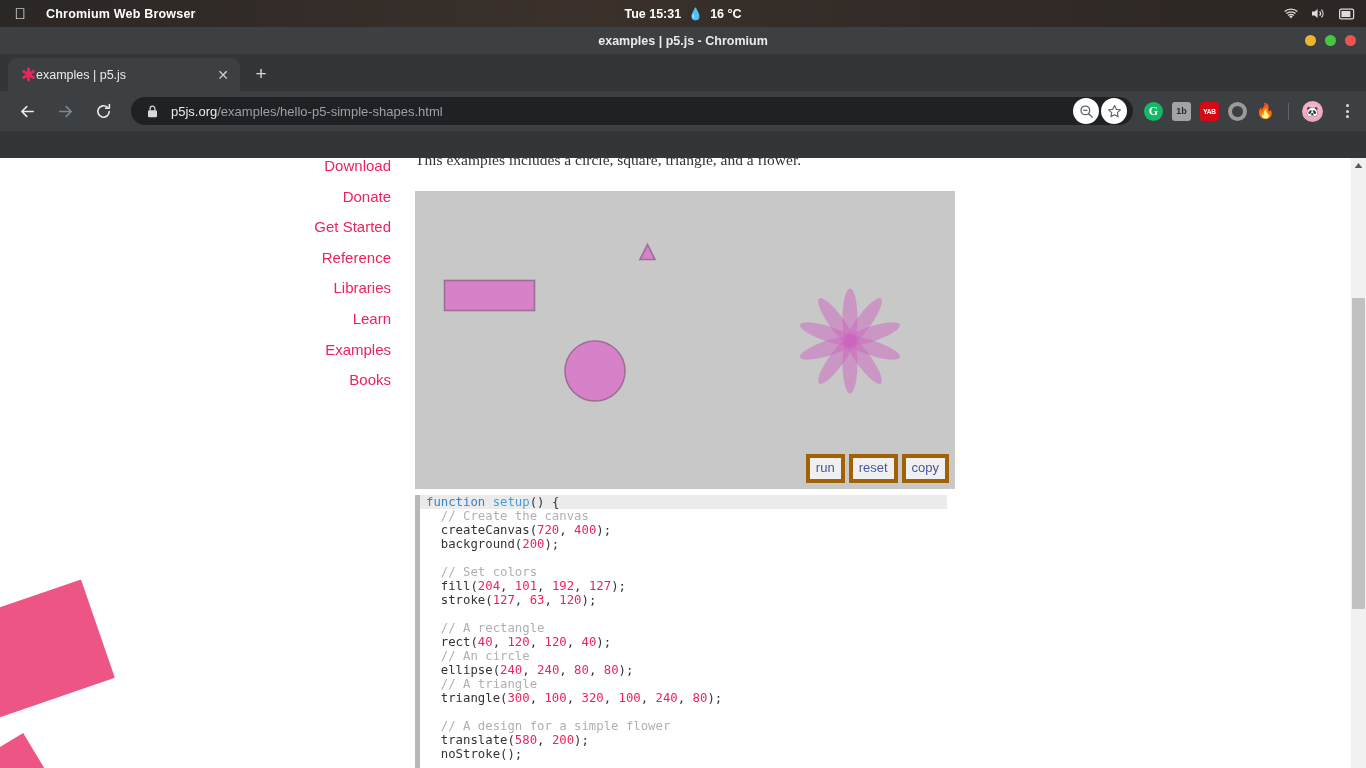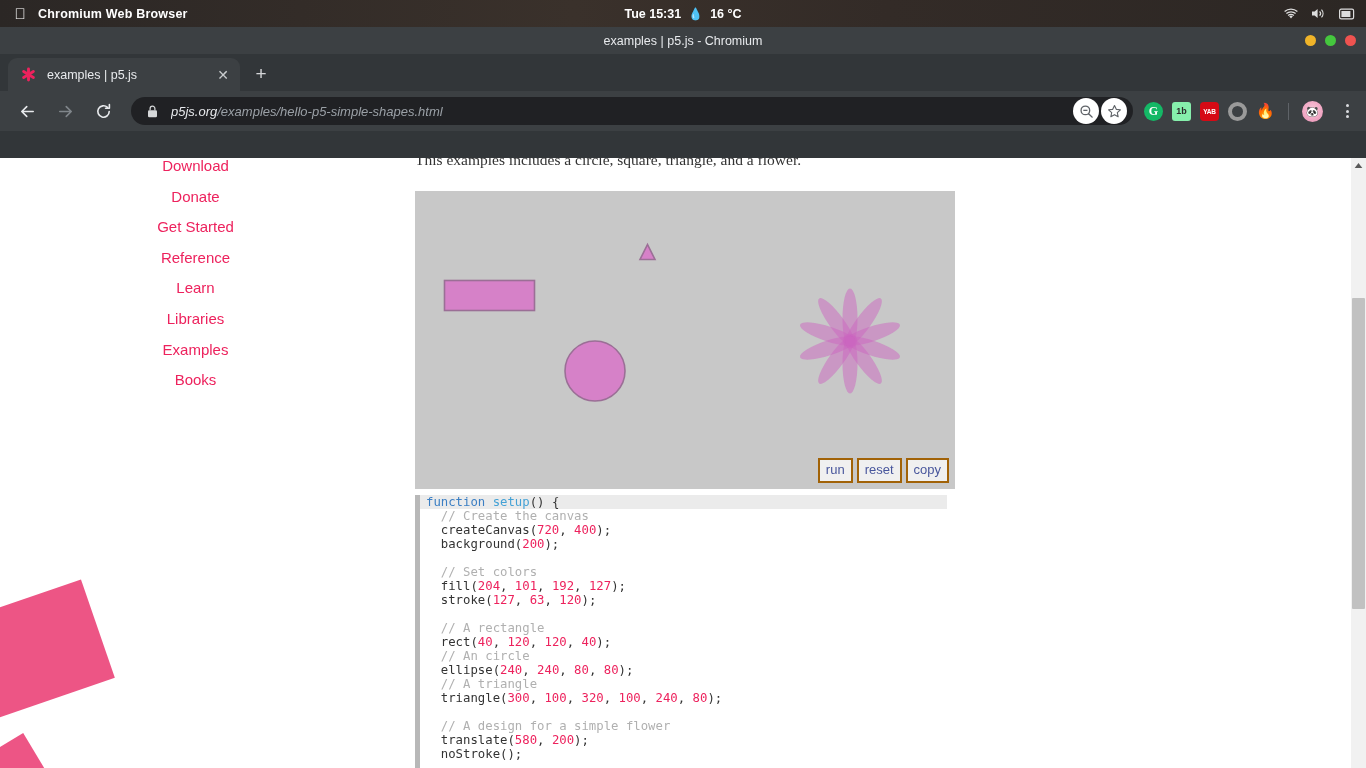--- a/index.html
+++ b/index.html
@@ -10,21 +10,21 @@
     position:relative;
   }
 
   
   #os-topbar{
     position:absolute; left:0; top:0; width:1366px; height:27px;
     background:linear-gradient(90deg,#2b2725 0%,#332c28 22%,#3a312b 42%,#332b27 65%,#2c2724 100%);
     display:flex; align-items:center; color:#ffffff; font-size:12.5px; font-weight:bold;
   }
   #os-topbar .apple-logo{ margin-left:12px; width:16px; text-align:center; font-size:15px; line-height:1; }
-  #os-topbar .app-name{ margin-left:10px; letter-spacing:.2px; }
+  #os-topbar .app-name{ margin-left:18px; letter-spacing:.2px; }
   .topbar-center{
     position:absolute; left:0; right:0; top:0; height:27px;
     display:flex; align-items:center; justify-content:center; gap:7px; pointer-events:none;
   }
   .topbar-center span{ pointer-events:auto; }
   .weather-ico{ font-size:12px; }
   .topbar-right{
     position:absolute; right:10px; top:0; height:27px; display:flex; align-items:center; gap:11px;
   }
   .topbar-right svg{ display:block; }
@@ -32,60 +32,60 @@
   
   #browser{
     position:absolute; left:0; top:27px; width:1366px; height:741px;
     background:#323639;
   }
   
   #titlebar{
     position:relative; height:27px; background:#3c4043;
     display:flex; align-items:center; justify-content:center;
   }
-  #titlebar .wtitle{ color:#e8eaed; font-size:12.5px; font-weight:normal; }
+  #titlebar .wtitle{ color:#e8eaed; font-size:12.5px; font-weight:bold; }
   .wbtns{ position:absolute; right:10px; top:0; height:27px; display:flex; align-items:center; gap:9px; }
   .wbtn{ width:11px; height:11px; border-radius:50%; }
   .wbtn.min{ background:#f0b429; }
   .wbtn.max{ background:#45c73e; }
   .wbtn.close{ background:#ef5350; }
 
   
   #tabstrip{ height:37px; background:#323639; position:relative; display:flex; align-items:flex-end; padding-left:8px; }
   .tab{
     display:flex; align-items:center; height:33px; width:232px;
     background:#3c4043; border-radius:9px 9px 0 0; padding:0 8px 0 12px; position:relative;
   }
   .tab .favicon{ width:16px; height:16px; display:flex; align-items:center; justify-content:center; flex:0 0 auto; }
   .tab .tabtitle{
-    color:#e8eaed; font-size:12.5px; margin-left:11px; flex:1 1 auto;
+    color:#e8eaed; font-size:12.5px; flex:1 1 auto;
     white-space:nowrap; overflow:hidden; text-overflow:ellipsis;
   }
   .tab .tabclose{ color:#c9ccce; font-size:14px; width:18px; height:18px; display:flex;align-items:center;justify-content:center; }
   .newtab{ width:30px; height:30px; margin-left:6px; margin-bottom:2px; display:flex; align-items:center; justify-content:center; color:#d4d6d8; font-size:19px; }
 
   
   #toolbar{ height:40px; background:#3c4043; display:flex; align-items:center; padding:0 8px; }
   .navbtn{ width:30px; height:30px; display:flex; align-items:center; justify-content:center; margin:0 4px; }
   .navbtn svg{ display:block; }
   #omnibox{
     flex:1 1 auto; height:28px; background:#202124; border-radius:14px;
-    display:flex; align-items:center; padding:0 6px 0 14px; margin:0 7px 0 9px; min-width:0;font-style:italic;
+    display:flex; align-items:center; padding:0 6px 0 14px; margin:0 7px 0 9px; min-width:0;
   }
   .lock-ico{ width:14px; display:flex; align-items:center; justify-content:center; flex:0 0 auto; }
   #urltext{ color:#9aa0a6; font-size:13px; margin-left:12px; white-space:nowrap; overflow:hidden; }
   #urltext .host{ color:#e8eaed; }
   .omni-right{ margin-left:auto; display:flex; align-items:center; gap:2px; }
   .omni-ico{ width:26px;height:26px; display:flex;align-items:center;justify-content:center; border-radius:50%; }
   .omni-ico.active-pill{ background:#ffffff; }
   .ext-bar{ display:flex; align-items:center; gap:9px; padding-left:4px; }
   .ext{ width:19px; height:19px; display:flex; align-items:center; justify-content:center;
         font-size:8.5px; font-weight:bold; color:#fff; }
   .ext.g{ background:#14b866; border-radius:50%; font-size:12px; font-family:"Liberation Serif",serif; }
-  .ext.onebee{ background:#86efac; border-radius:3px; font-size:9px; color:#2b2b2b; }
+  .ext.onebee{ background:#a3a3a3; border-radius:3px; font-size:9px; color:#2b2b2b; }
   .ext.yab{ background:#d60a15; border-radius:4px; font-size:6.5px; letter-spacing:-0.2px; }
   .ext.ring{ border:4px solid #9a9a9a; border-radius:50%; background:transparent; }
   .ext.flame{ font-size:15px; }
   .ext-sep{ width:1px; height:17px; background:#5f6368; margin:0 4px; }
   .avatar{
     width:21px;height:21px;border-radius:50%;
     background:radial-gradient(circle at 50% 42%, #f7c7d8 0%, #f0a8c4 58%, #e58bb0 100%);
     display:flex;align-items:center;justify-content:center;font-size:10px;
   }
   .kebab{ width:22px; display:flex; flex-direction:column; align-items:center; gap:2.5px; margin-left:4px; }
@@ -101,38 +101,38 @@
   .deco.d1{ left:-48px; top:443px; width:150px; height:104px; transform:rotate(-19deg); }
   .deco.d2{ left:-56px; top:597px; width:118px; height:118px; transform:rotate(-31deg); }
 
   
   #sidebar{
     position:absolute; left:0; top:0; width:391px; height:637px;
     text-align:right; padding-right:0px; z-index:3;
   }
   .navlink{
     display:block; color:#ed225d; font-size:15px; line-height:1;
-    padding:0; margin:0; text-align:center; white-space:nowrap;
+    padding:0; margin:0; text-align:right; white-space:nowrap;
   }
   .nav-group-1 .navlink{ margin-bottom:15.6px; }
   .nav-group-2 .navlink{ margin-bottom:15.6px; }
   .nav-gap{ height:32px; }
 
   
   #main{ position:absolute; left:415px; top:0; width:935px; height:637px; }
   #desc{
     font-family:"Liberation Serif", serif; font-size:15.5px; color:#333333;
     line-height:18px; margin-top:-7px;
   }
   #sketchcanvas{
     position:relative; margin-top:22px; width:540px; height:298px; background:#c8c8c8;
   }
   .canvas-btns{ position:absolute; right:6px; bottom:6px; display:flex; gap:4px; }
   .cbtn{
-    background:#f0f0f0; border:2px solid #a16207; color:#48569c;
+    background:#f0f0f0; border:4px solid #a16207; color:#48569c;
     font-size:13px; padding:1px 6px 3px; line-height:17px;
     font-family:"Liberation Sans", sans-serif;
   }
 
   
   #codeblock{
     position:relative; margin-top:6px; width:533px; background:#ffffff;
     font-family:"DejaVu Sans Mono", monospace; font-size:12.3px; line-height:15.05px;
     color:#333333;
   }
@@ -276,22 +276,22 @@
 
     <div class="deco d1"></div>
     <div class="deco d2"></div>
 
     <nav id="sidebar">
       <div class="nav-group-1">
         <a class="navlink">Download</a>
         <a class="navlink">Donate</a>
         <a class="navlink">Get Started</a>
         <a class="navlink">Reference</a>
+        <a class="navlink">Libraries</a>
         <a class="navlink">Learn</a>
-        <a class="navlink">Libraries</a>
         <a class="navlink">Examples</a>
         <a class="navlink">Books</a>
       </div>
       <div class="nav-gap"></div>
     </nav>
 
     <main id="main">
       <p id="desc">This examples includes a circle, square, triangle, and a flower.</p>
 
       <div id="sketchcanvas">

